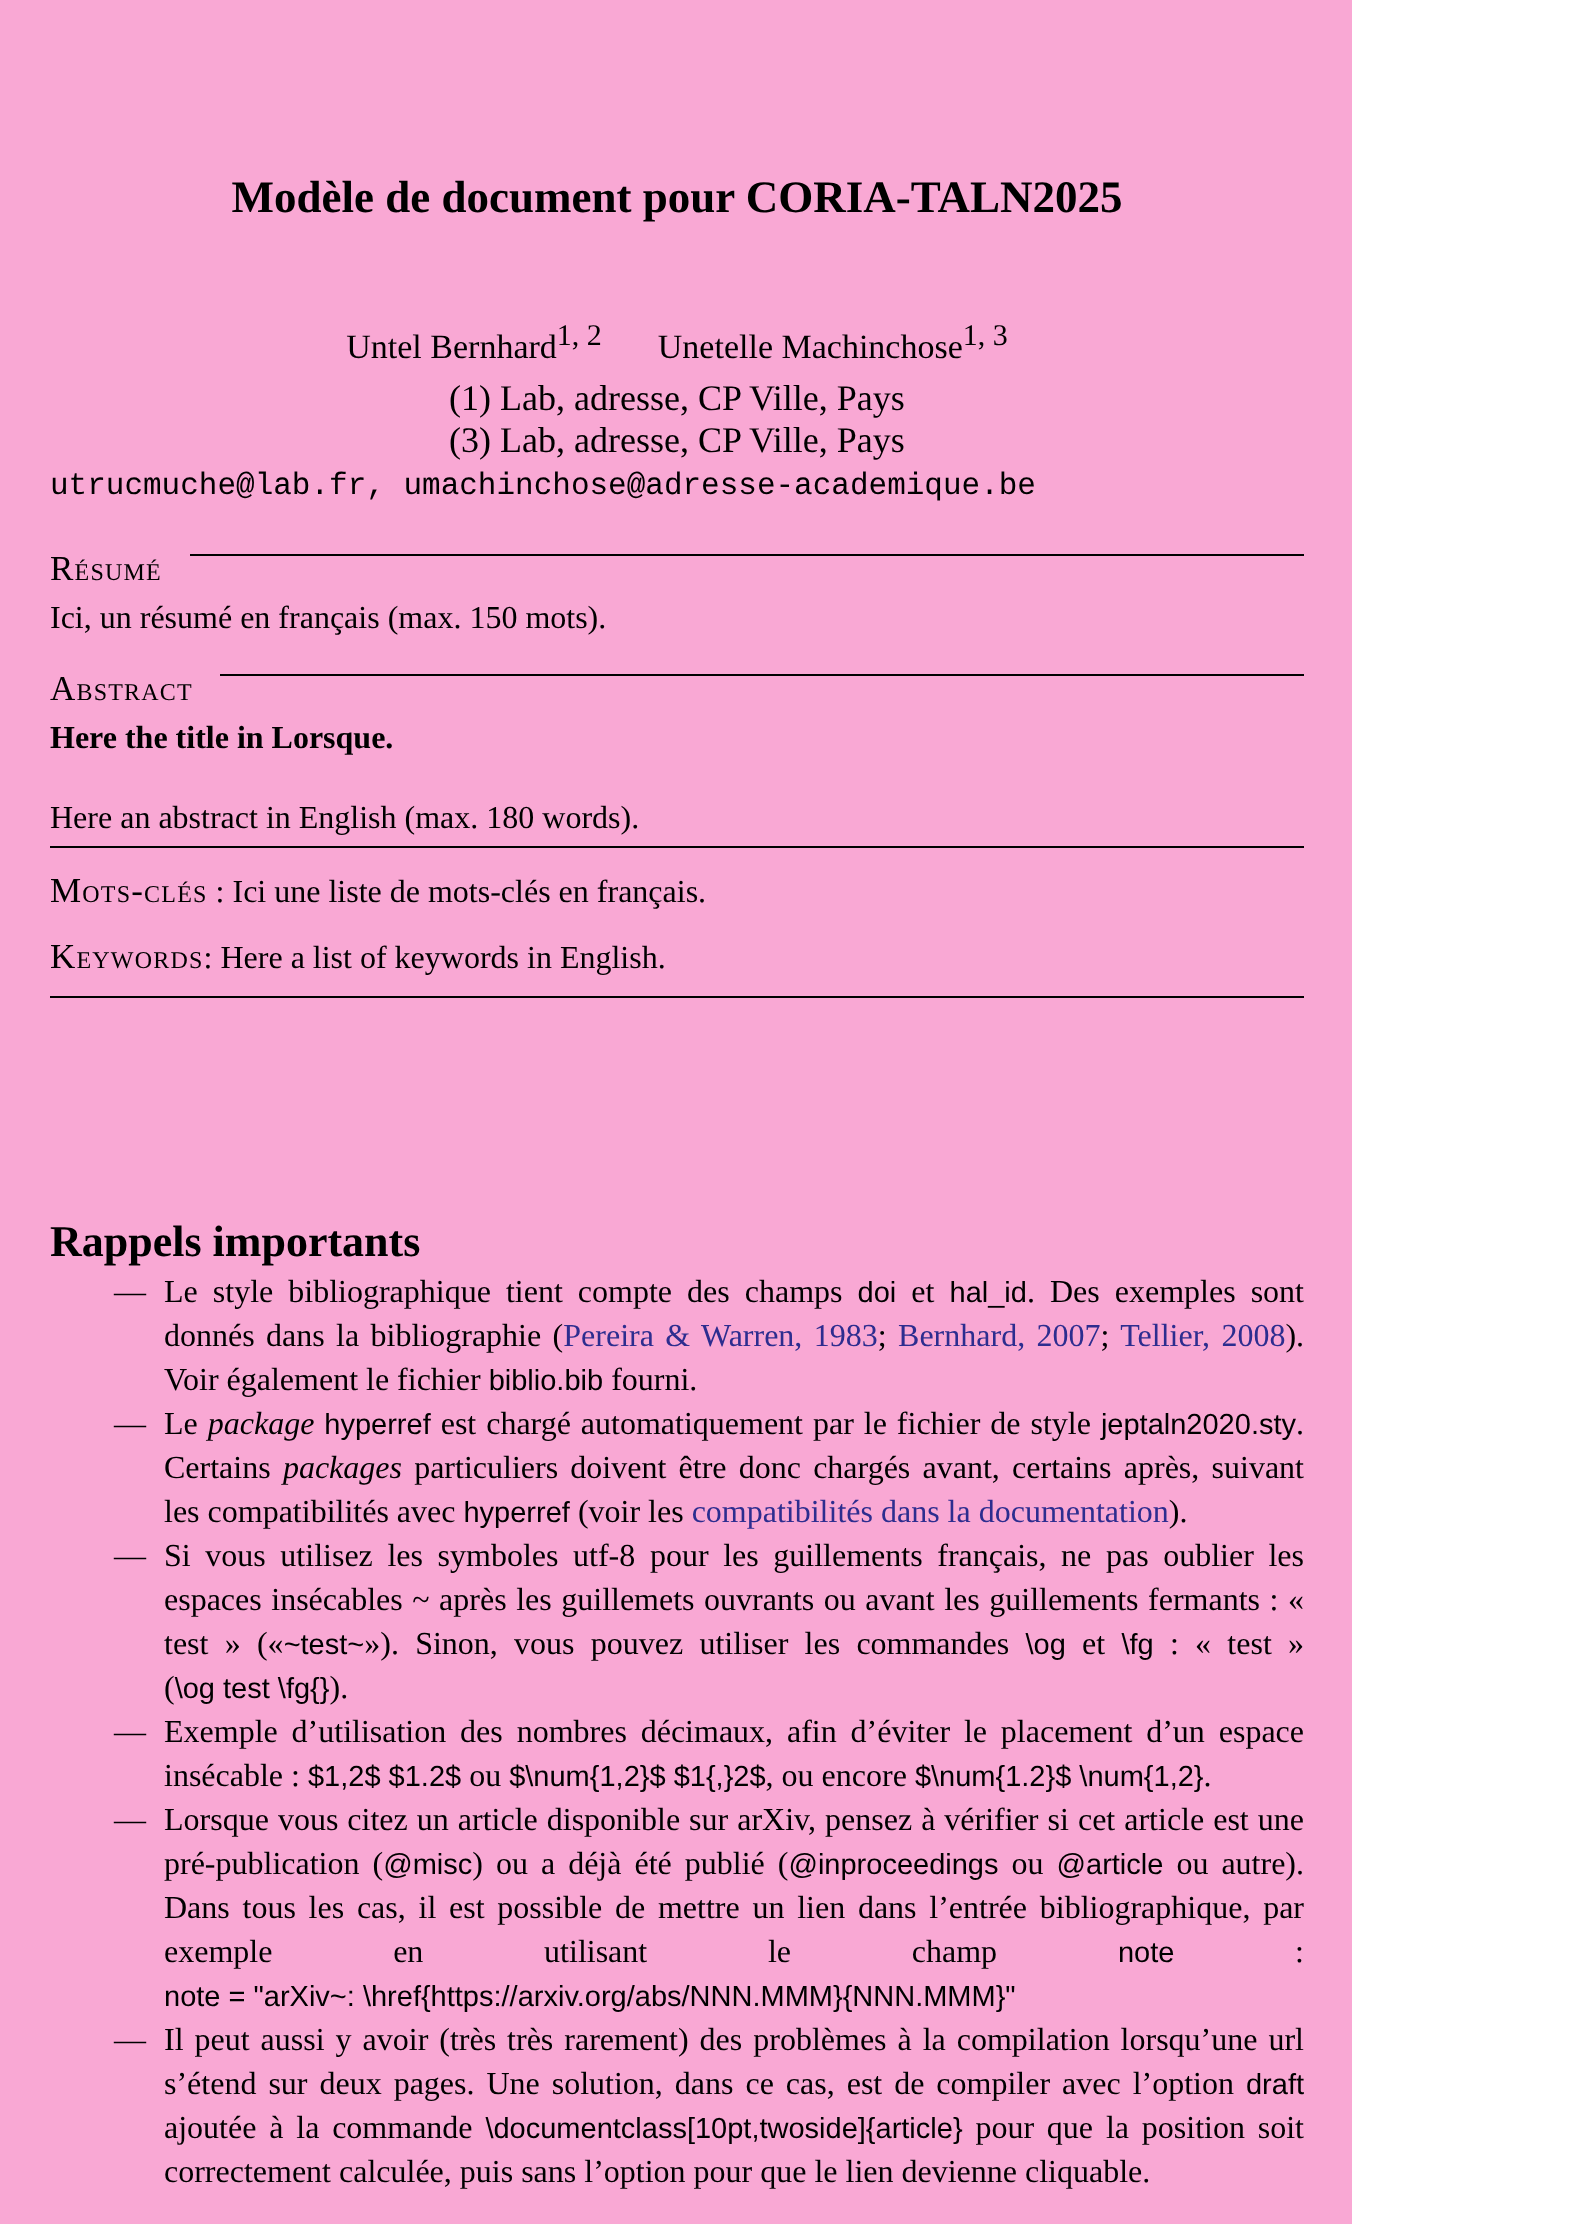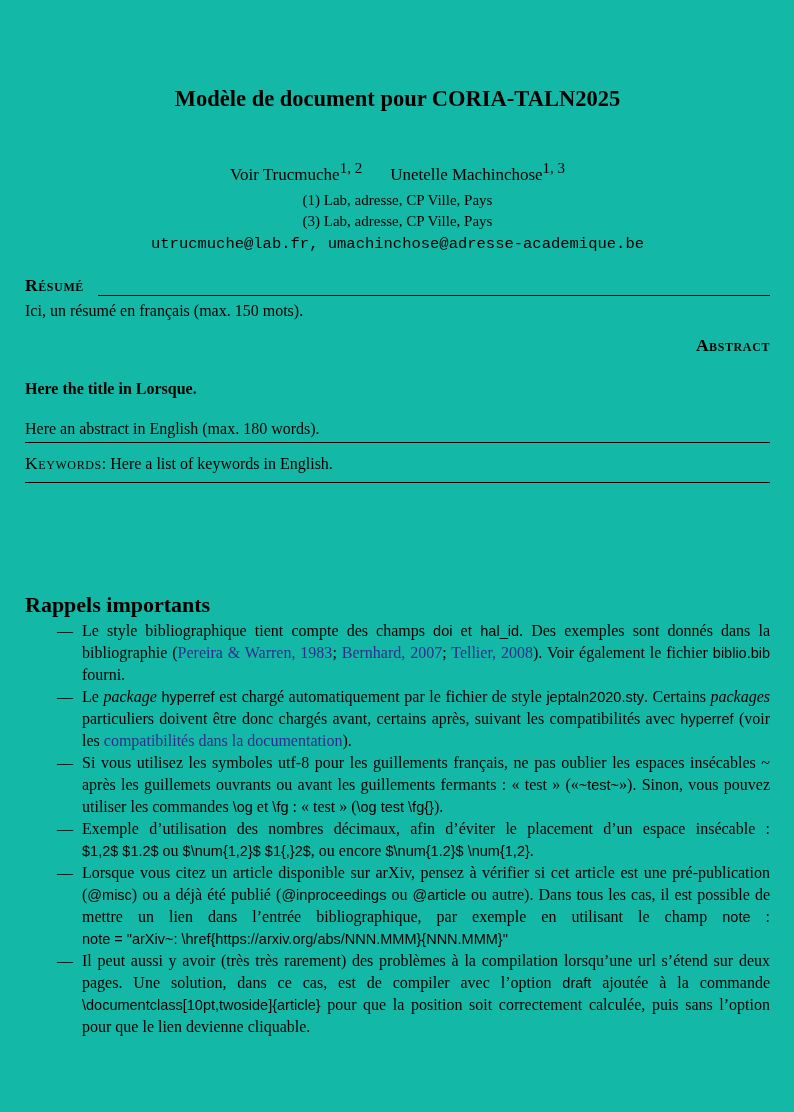--- a/index.html
+++ b/index.html
@@ -1,21 +1,21 @@
 <!DOCTYPE html>
 <html style="--link: #2d2d8f;"><head>
 <meta charset="utf-8">
 <style>
   * { margin: 0; padding: 0; box-sizing: border-box; }
   html, body { background: #ffffff; }
   .page {
     position: relative;
-    width: 794px;
+    width: 676px;
     height: 1112px;
-    background: #14b8a6;
+    background: #f9a8d4;
     color: #000000;
     font-family: "Liberation Serif", serif;
     padding: 0 24px 0 25px;
     overflow: hidden;
   }
   .title {
     margin-top: 85px;
     text-align: center;
     font-size: 22.5px;
     font-weight: bold;
@@ -24,51 +24,50 @@
   .authors {
     margin-top: 45px;
     text-align: center;
     font-size: 17px;
     line-height: 21px;
   }
   .author + .author { margin-left: 28px; }
   .author sup { font-size: 15px; }
   .affil {
     text-align: center;
-    font-size: 15px;
+    font-size: 18px;
     line-height: 21px;
   }
   .affil-block { margin-top: 5px; }
   .emails {
     margin-top: 2px;
-    text-align: center;
+    text-align: left;
     font-family: "Liberation Mono", "DejaVu Sans Mono", monospace;
     font-size: 15.5px;
     line-height: 20px;
   }
   .sect-head {
     display: flex;
-    align-items: flex-end;
+    align-items: flex-start;
     gap: 14px;
-    font-weight: bold;
   }
   .sc {
     font-variant: small-caps;
     font-variant-caps: small-caps;
     font-size: 17.5px;
     letter-spacing: 0.6px;
     white-space: nowrap;
   }
   .headrule {
     flex: 1;
     border-top: 1.6px solid #000;
     margin-top: 3px;
   }
   .resume-head { margin-top: 21px; }
-  .abstract-head { margin-top: 13px; flex-direction: column; }
+  .abstract-head { margin-top: 13px; }
   .bodytext { font-size: 16px; line-height: 22px; }
   .resume-text { margin-top: 4px; }
   .english-title { margin-top: 4px; font-weight: bold; }
   .abstract-text { margin-top: 18px; }
   .hrule { border-top: 1.6px solid #000; }
   .rule-under-abstract { margin-top: 2px; }
   .kw-line { line-height: 22px; }
   .motscles-line { margin-top: 10px; }
   .keywords-line { margin-top: 9px; }
   .rule-final { margin-top: 7px; }
@@ -106,21 +105,21 @@
   }
 </style>
 </head>
 <body>
 
 <div class="page">
 
   <h1 class="title">Modèle de document pour CORIA-TALN2025</h1>
 
   <div class="authors">
-    <span class="author"><span>Voir Trucmuche</span><sup>1, 2</sup></span><span class="author"><span>Unetelle Machinchose</span><sup>1, 3</sup></span>
+    <span class="author"><span>Untel Bernhard</span><sup>1, 2</sup></span><span class="author"><span>Unetelle Machinchose</span><sup>1, 3</sup></span>
   </div>
 
   <div class="affil-block">
     <div class="affil">(1) Lab, adresse, CP Ville, Pays</div>
     <div class="affil">(3) Lab, adresse, CP Ville, Pays</div>
   </div>
 
   <div class="emails">utrucmuche@lab.fr, umachinchose@adresse-academique.be</div>
 
   <div class="sect-head resume-head">
@@ -130,20 +129,21 @@
   <p class="bodytext resume-text">Ici, un résumé en français (max. 150 mots).</p>
 
   <div class="sect-head abstract-head">
     <span class="sc">Abstract</span>
     <span class="headrule"></span>
   </div>
   <p class="bodytext english-title">Here the title in Lorsque.</p>
   <p class="bodytext abstract-text">Here an abstract in English (max. 180 words).</p>
   <div class="hrule rule-under-abstract"></div>
 
+  <p class="bodytext kw-line motscles-line"><span class="sc">Mots-clés</span><span> : Ici une liste de mots-clés en français.</span></p>
 
   <p class="bodytext kw-line keywords-line"><span class="sc">Keywords</span><span>: Here a list of keywords in English.</span></p>
 
   <div class="hrule rule-final"></div>
 
   <h2 class="reminders-heading">Rappels importants</h2>
 
   <ul class="reminders-list">
       <li><span class="marker">—</span><span class="seg-n">Le style bibliographique tient compte des champs </span><span class="seg-m">doi</span><span class="seg-n"> et </span><span class="seg-m">hal_id</span><span class="seg-n">. Des exemples sont donnés dans la bibliographie (</span><a href="#" class="seg-l">Pereira &amp; Warren, 1983</a><span class="seg-n">; </span><a href="#" class="seg-l">Bernhard, 2007</a><span class="seg-n">; </span><a href="#" class="seg-l">Tellier, 2008</a><span class="seg-n">). Voir également le fichier </span><span class="seg-m">biblio.bib</span><span class="seg-n"> fourni.</span></li>
       <li><span class="marker">—</span><span class="seg-n">Le </span><span class="seg-i">package</span><span class="seg-n"> </span><span class="seg-m">hyperref</span><span class="seg-n"> est chargé automatiquement par le fichier de style </span><span class="seg-m">jeptaln2020.sty</span><span class="seg-n">. Certains </span><span class="seg-i">packages</span><span class="seg-n"> particuliers doivent être donc chargés avant, certains après, suivant les compatibilités avec </span><span class="seg-m">hyperref</span><span class="seg-n"> (voir les </span><a href="#" class="seg-l">compatibilités dans la documentation</a><span class="seg-n">).</span></li>

